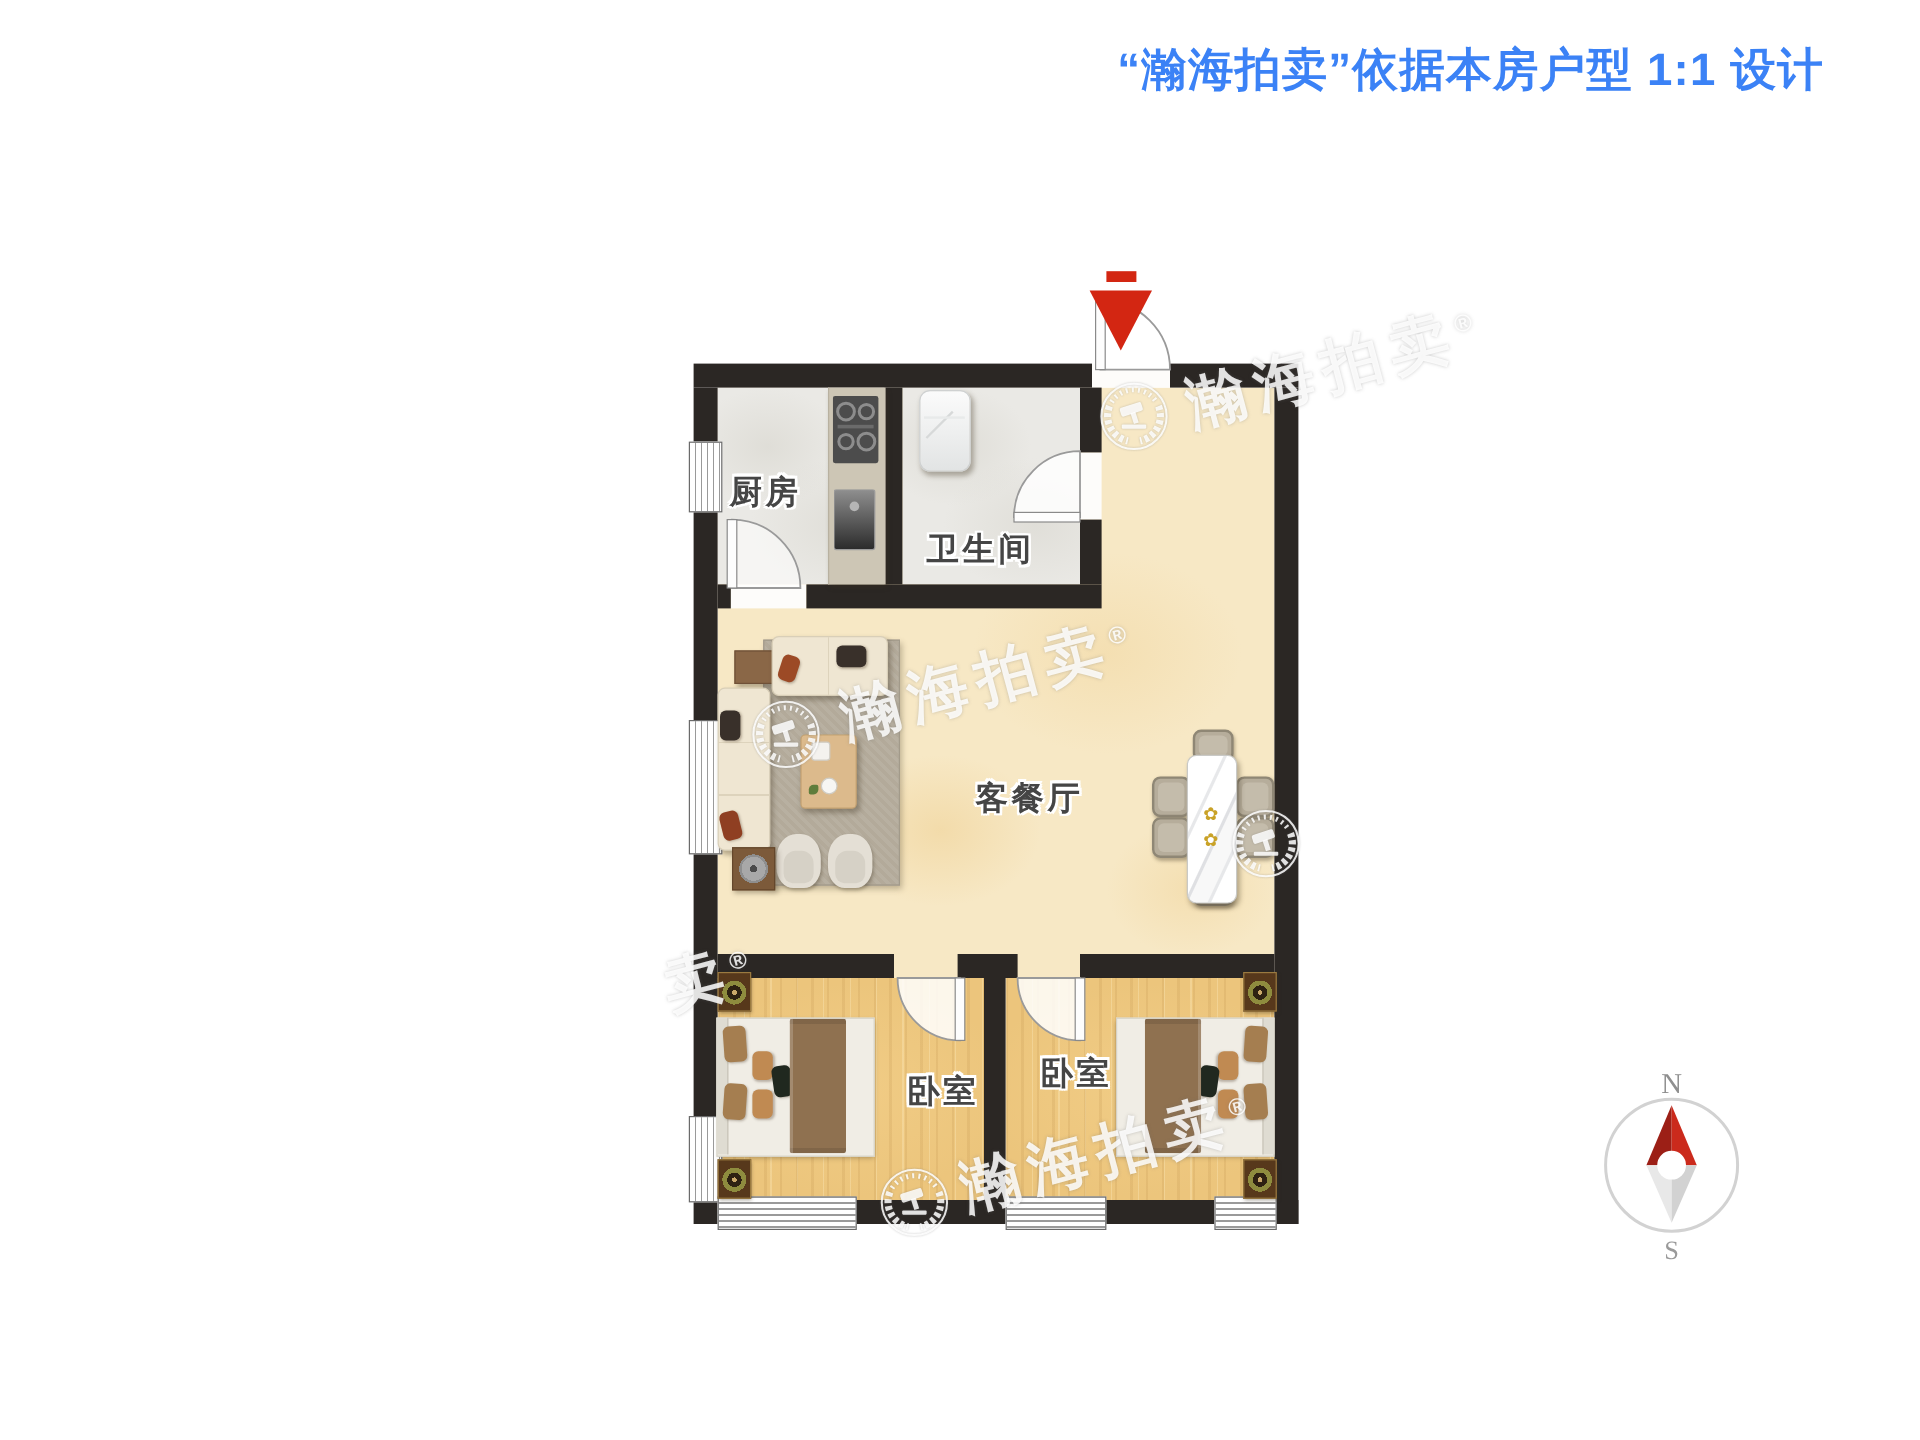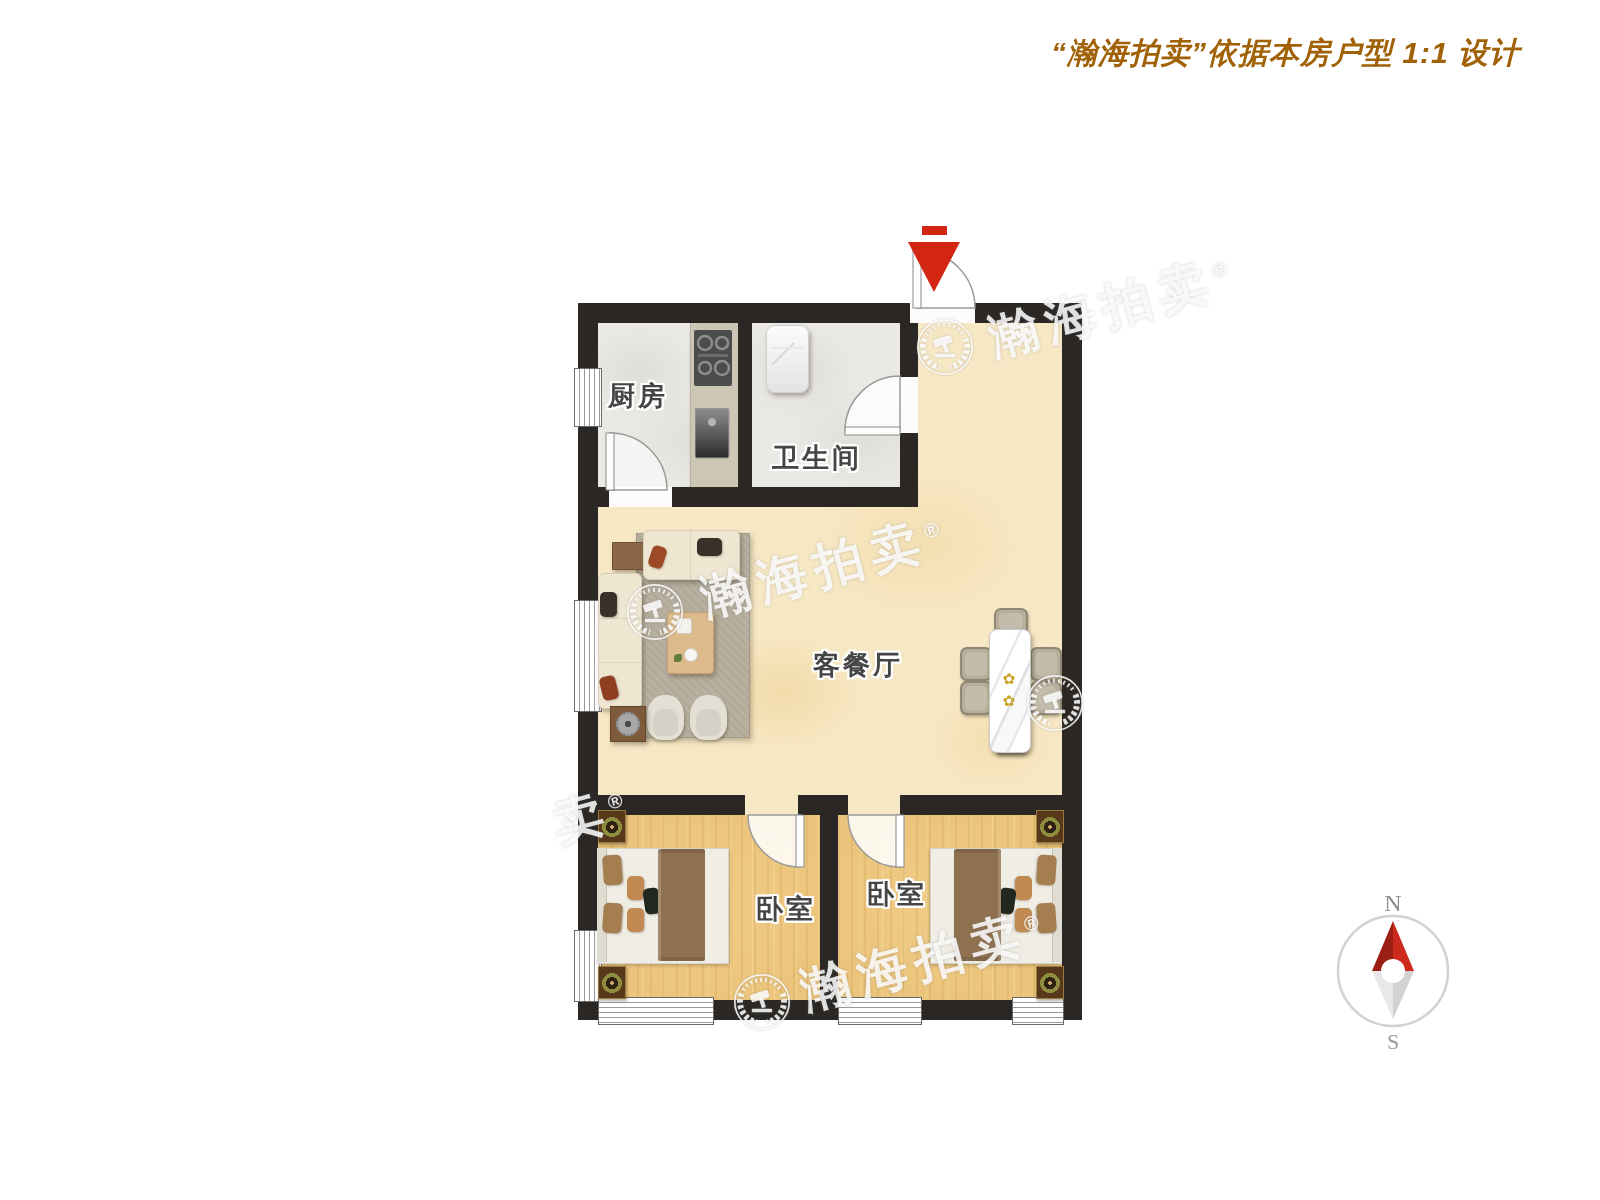--- a/index.html
+++ b/index.html
@@ -1,21 +1,21 @@
 <!DOCTYPE html>
 <html><head>
 <meta charset="utf-8">
 <style>
   html,body{margin:0;padding:0;background:#fff;}
   .page{position:relative;width:1600px;height:1200px;background:#ffffff;overflow:hidden;
         font-family:"Liberation Sans","DejaVu Sans",sans-serif;}
   .abs{position:absolute;}
   
-  .title{position:absolute;top:33px;right:80px;font-size:30px;font-weight:600;
-         letter-spacing:1px;color:#a16207;white-space:nowrap;font-style:italic;}
+  .title{position:absolute;top:33px;right:80px;font-size:38px;font-weight:600;
+         letter-spacing:1px;color:#3b82f6;white-space:nowrap;}
   
   .floor-cream{background-color:#f7e8c5;
     background-image:radial-gradient(140px 100px at 22% 18%,rgba(238,205,140,.45),transparent 70%),
       radial-gradient(160px 120px at 70% 45%,rgba(240,210,150,.40),transparent 70%),
       radial-gradient(120px 90px at 40% 75%,rgba(236,200,130,.40),transparent 70%),
       radial-gradient(100px 80px at 85% 85%,rgba(238,205,140,.35),transparent 70%);}
   .floor-tile{background-color:#eae9e5;
     background-image:radial-gradient(90px 70px at 30% 30%,rgba(214,212,204,.55),transparent 70%),
       radial-gradient(110px 80px at 75% 70%,rgba(214,212,204,.5),transparent 70%);}
   .floor-wood{background-color:#ecc57c;
@@ -244,21 +244,21 @@
 
       <path d="M 900 815 L 900 867 A 52 52 0 0 1 848 815 Z" fill="rgba(255,255,255,0.85)" stroke="#9a9a9a" stroke-width="1.5"></path>
       <rect x="896" y="815" width="8" height="52" fill="#fdfdfd" stroke="#8a8a8a"></rect>
 
       <g fill="#d32612">
         <rect x="922" y="226" width="25" height="9"></rect>
         <polygon points="908,242 960,242 934,292"></polygon>
       </g>
     </svg>
 
-    <div class="room-label" style="left:638px;top:396px;">厨房</div>
+    <div class="room-label" style="left:638px;top:410px;">厨房</div>
     <div class="room-label" style="left:817px;top:458px;text-align:center;">卫生间</div>
     <div class="room-label" style="left:858px;top:665px;">客餐厅</div>
     <div class="room-label" style="left:786px;top:909px;">卧室</div>
     <div class="room-label" style="left:897px;top:894px;">卧室</div>
 
     <svg class="wm-logo" style="left:911px;top:313px;" width="68" height="68" viewBox="-40 -40 80 80">
         <use href="#wm-logo-def"></use>
       </svg>
     <div class="wm-text" style="left:988px;top:307px;"><span>瀚海拍卖</span><sup>®</sup></div>
 

